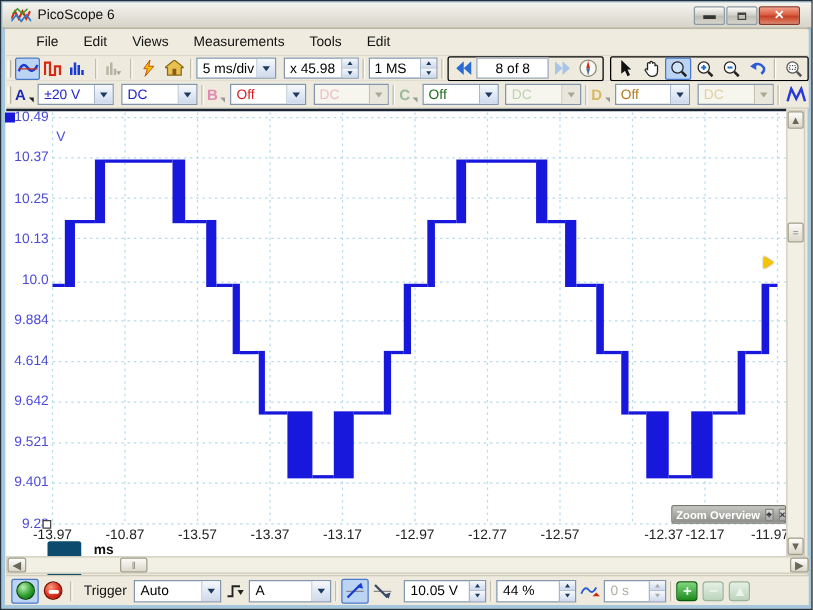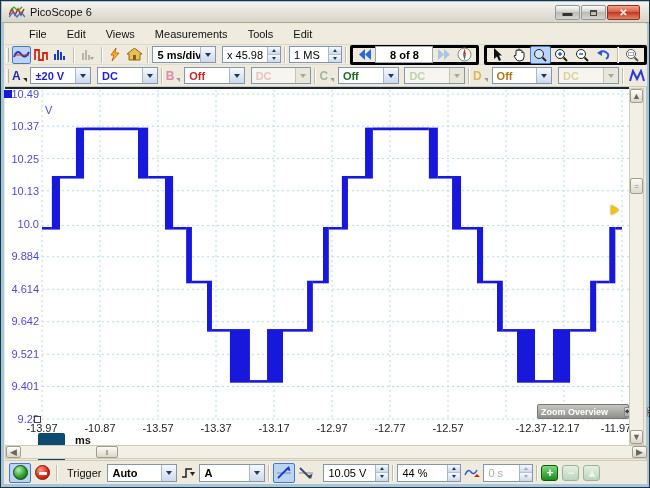--- a/index.html
+++ b/index.html
@@ -21,22 +21,22 @@
            display:flex;align-items:center;padding-left:14px;}
   .menu-item{padding:2px 10px;color:#111;}
   
   .tb{background:#eeeadd;display:flex;align-items:center;}
   .tb1{left:4px;top:44px;width:642px;height:20px;border-bottom:1px solid #e2decf;}
   .tb2{left:4px;top:64px;width:642px;height:22px;border-bottom:1px solid #cfcaba;}
   .grip{width:3px;height:14px;border-left:1px solid #fff;border-right:1px solid #b7b2a0;margin:0 3px 0 1px;}
   .sep{width:2px;height:16px;border-left:1px solid #c2bdab;border-right:1px solid #fff;margin:0 3px;}
   .tbtn{width:21px;height:18px;border:1px solid transparent;border-radius:2px;display:flex;align-items:center;justify-content:center;}
   .tbtn.sel{background:#bcd4f4;border-color:#4a78c8;}
-  .panel{display:flex;align-items:center;border:3px solid #000000;border-radius:2px;padding:4px 1px;height:20px;background:#eeeadd;}
-  .combo{height:17px;background:#fff;border:1px solid #8396ab;display:flex;align-items:center;font-weight:bold;}
+  .panel{display:flex;align-items:center;border:1px solid #000000;border-radius:2px;padding:4px 1px;height:20px;background:#eeeadd;}
+  .combo{height:17px;background:#fff;border:1px solid #8396ab;display:flex;align-items:center;}
   .combo .val{flex:1;padding:0 4px;white-space:nowrap;overflow:hidden;}
   .combo .btn{width:15px;height:100%;background:linear-gradient(#f6f9fc,#cdd9ec);border-left:1px solid #a9b8cc;
               display:flex;align-items:center;justify-content:center;border-radius:0 1px 1px 0;}
   .tri-dn{width:0;height:0;border-left:3px solid transparent;border-right:3px solid transparent;border-top:4px solid #1c3a5e;}
   .combo.dis{background:#f6f5ee;}
   .combo.dis .btn{background:#e9e7dc;border-left-color:#c6c2b2;}
   .combo.dis .tri-dn{border-top-color:#aaa793;}
   .spin{height:17px;background:#fff;border:1px solid #8396ab;display:flex;align-items:center;}
   .spin .val{flex:1;padding:0 4px;white-space:nowrap;}
   .spin .ud{width:13px;height:100%;display:flex;flex-direction:column;border-left:1px solid #a9b8cc;}
@@ -51,21 +51,21 @@
   .chartwrap{left:4px;top:86px;width:624px;height:358px;background:#fff;overflow:visible;}
   .chart-topline{left:0;top:0;width:624px;height:2px;background:#1a2634;}
   .ylab{width:34px;text-align:right;color:#4a4ad6;font-size:11px;}
   .xlab{width:44px;text-align:center;color:#222;font-size:11px;}
   .yunit{color:#4a4ad6;font-size:11px;}
   .badge{background:#0c4a6e;color:#fff;font-weight:bold;font-size:10px;border-radius:2px;padding:17px 4px;}
   .ms-unit{color:#111;font-weight:bold;font-size:11px;}
   .sq-solid{width:8px;height:8px;background:#1818dd;}
   .sq-hollow{width:7px;height:7px;background:#fff;border:1px solid #444;}
   .overlaybar{width:92px;height:15px;background:linear-gradient(#c6c6c2,#8e8e8a);border:1px solid #77776f;border-radius:2px;
-              color:#fff;font-weight:bold;font-size:9px;display:flex;align-items:center;padding:0 3px;gap:16px;}
+              color:#fff;font-weight:bold;font-size:9px;display:flex;align-items:center;padding:0 3px;gap:4px;}
   .overlaybar .t{flex:1;white-space:nowrap;}
   .ov-btn{width:10px;height:10px;background:linear-gradient(#ddd,#aaa);border:1px solid #888;border-radius:1px;
           color:#333;font-size:8px;line-height:8px;text-align:center;font-weight:bold;}
   .trig-arrow{width:0;height:0;border-top:5px solid transparent;border-bottom:5px solid transparent;border-left:8px solid #f4c400;
               filter:drop-shadow(0 0 1px #8a6d00);}
   .grid{stroke:#b6dcea;stroke-width:1;stroke-dasharray:2 3;fill:none;}
   
   .sb-track{background:#f2efe4;border:1px solid #cfccbc;}
   .sb-btn{background:linear-gradient(#fdfdfa,#d9d5c8);border:1px solid #a19d8c;border-radius:2px;display:flex;align-items:center;justify-content:center;
           color:#6a675a;font-size:9px;line-height:1;}

